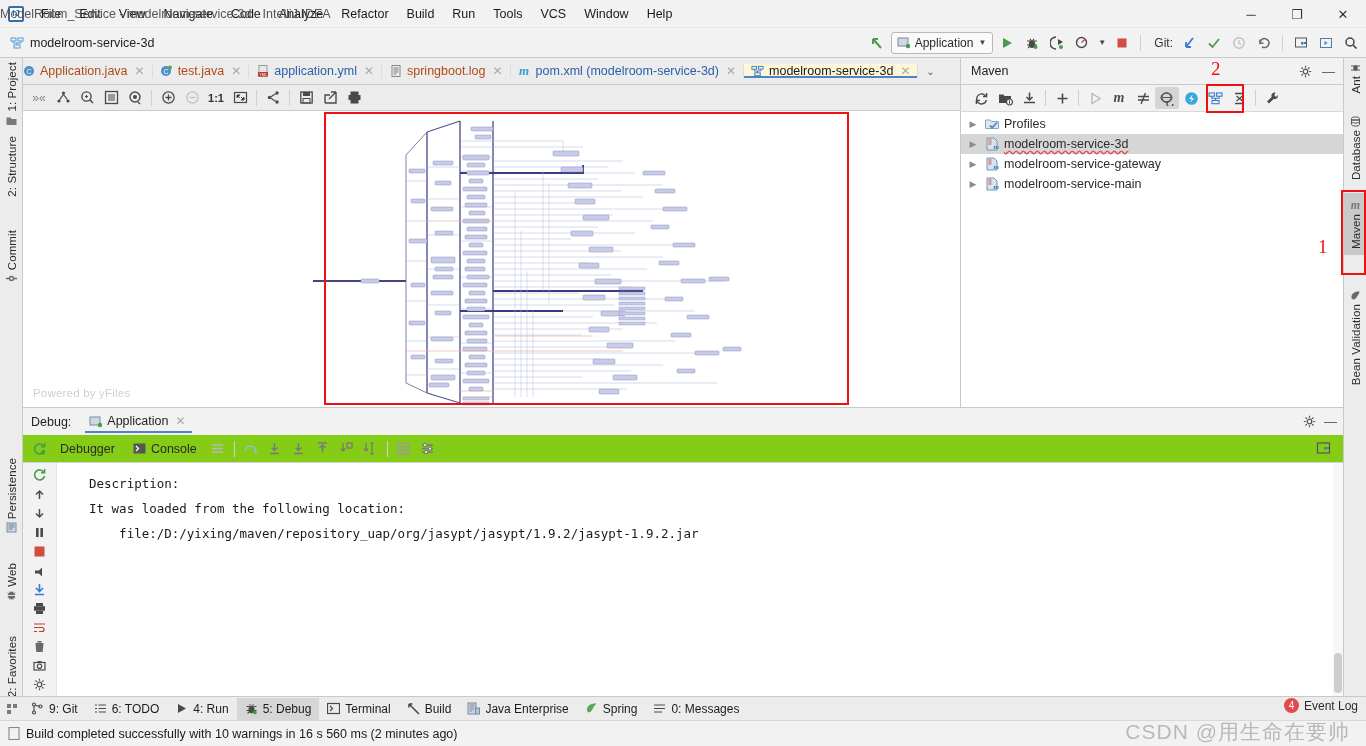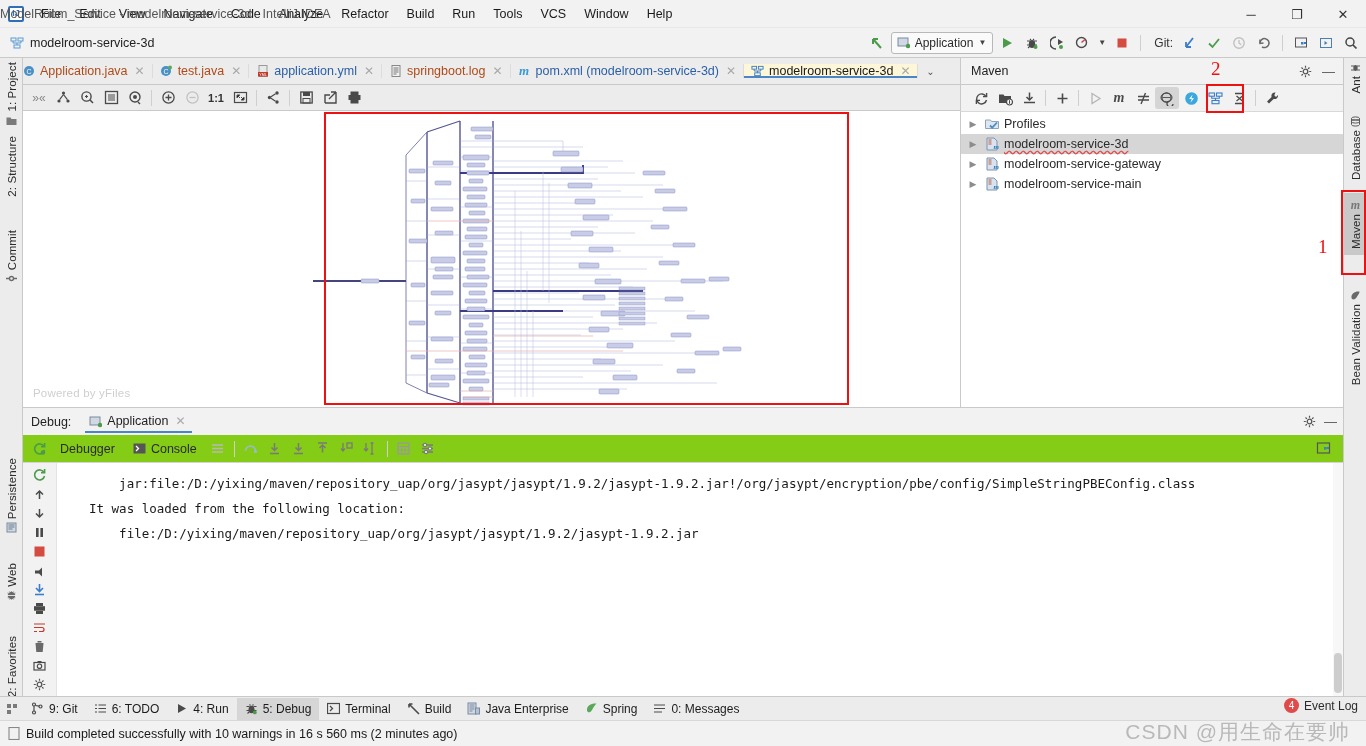--- a/index.html
+++ b/index.html
@@ -1062,23 +1062,23 @@
     <div class="cg-ic">
       <svg width="13" height="13" viewBox="0 0 13 13">
           <circle cx="6.5" cy="6.5" r="2.3" fill="none" stroke="#555" stroke-width="1.3"></circle>
           <path d="M6.5 0.8v2M6.5 10.2v2M0.8 6.5h2M10.2 6.5h2M2.5 2.5l1.4 1.4M9.1 9.1l1.4 1.4M10.5 2.5L9.1 3.9M3.9 9.1L2.5 10.5" stroke="#555" stroke-width="1.2"></path>
         </svg>
     </div>
     <div class="cg-ic" style="color:#4b9b4b;font-size:15px;">✚</div>
   </div>
 
   <div class="console">
+    <div class="cline">Description:</div>
     <div class="cline"></div>
     <div class="cline"></div>
-    <div class="cline">    jar:file:/D:/yixing/maven/repository_uap/org/jasypt/jasypt/1.9.2/jasypt-1.9.2.jar!/org/jasypt/encryption/pbe/config/SimpleStringPBEConfig.class</div>
     <div class="cline"></div>
     <div class="cline">It was loaded from the following location:</div>
     <div class="cline"></div>
     <div class="cline">    file:/D:/yixing/maven/repository_uap/org/jasypt/jasypt/1.9.2/jasypt-1.9.2.jar</div>
   </div>
   <div class="console-scroll">
     <div class="console-thumb"></div>
   </div>
 
   <div class="botbar">

